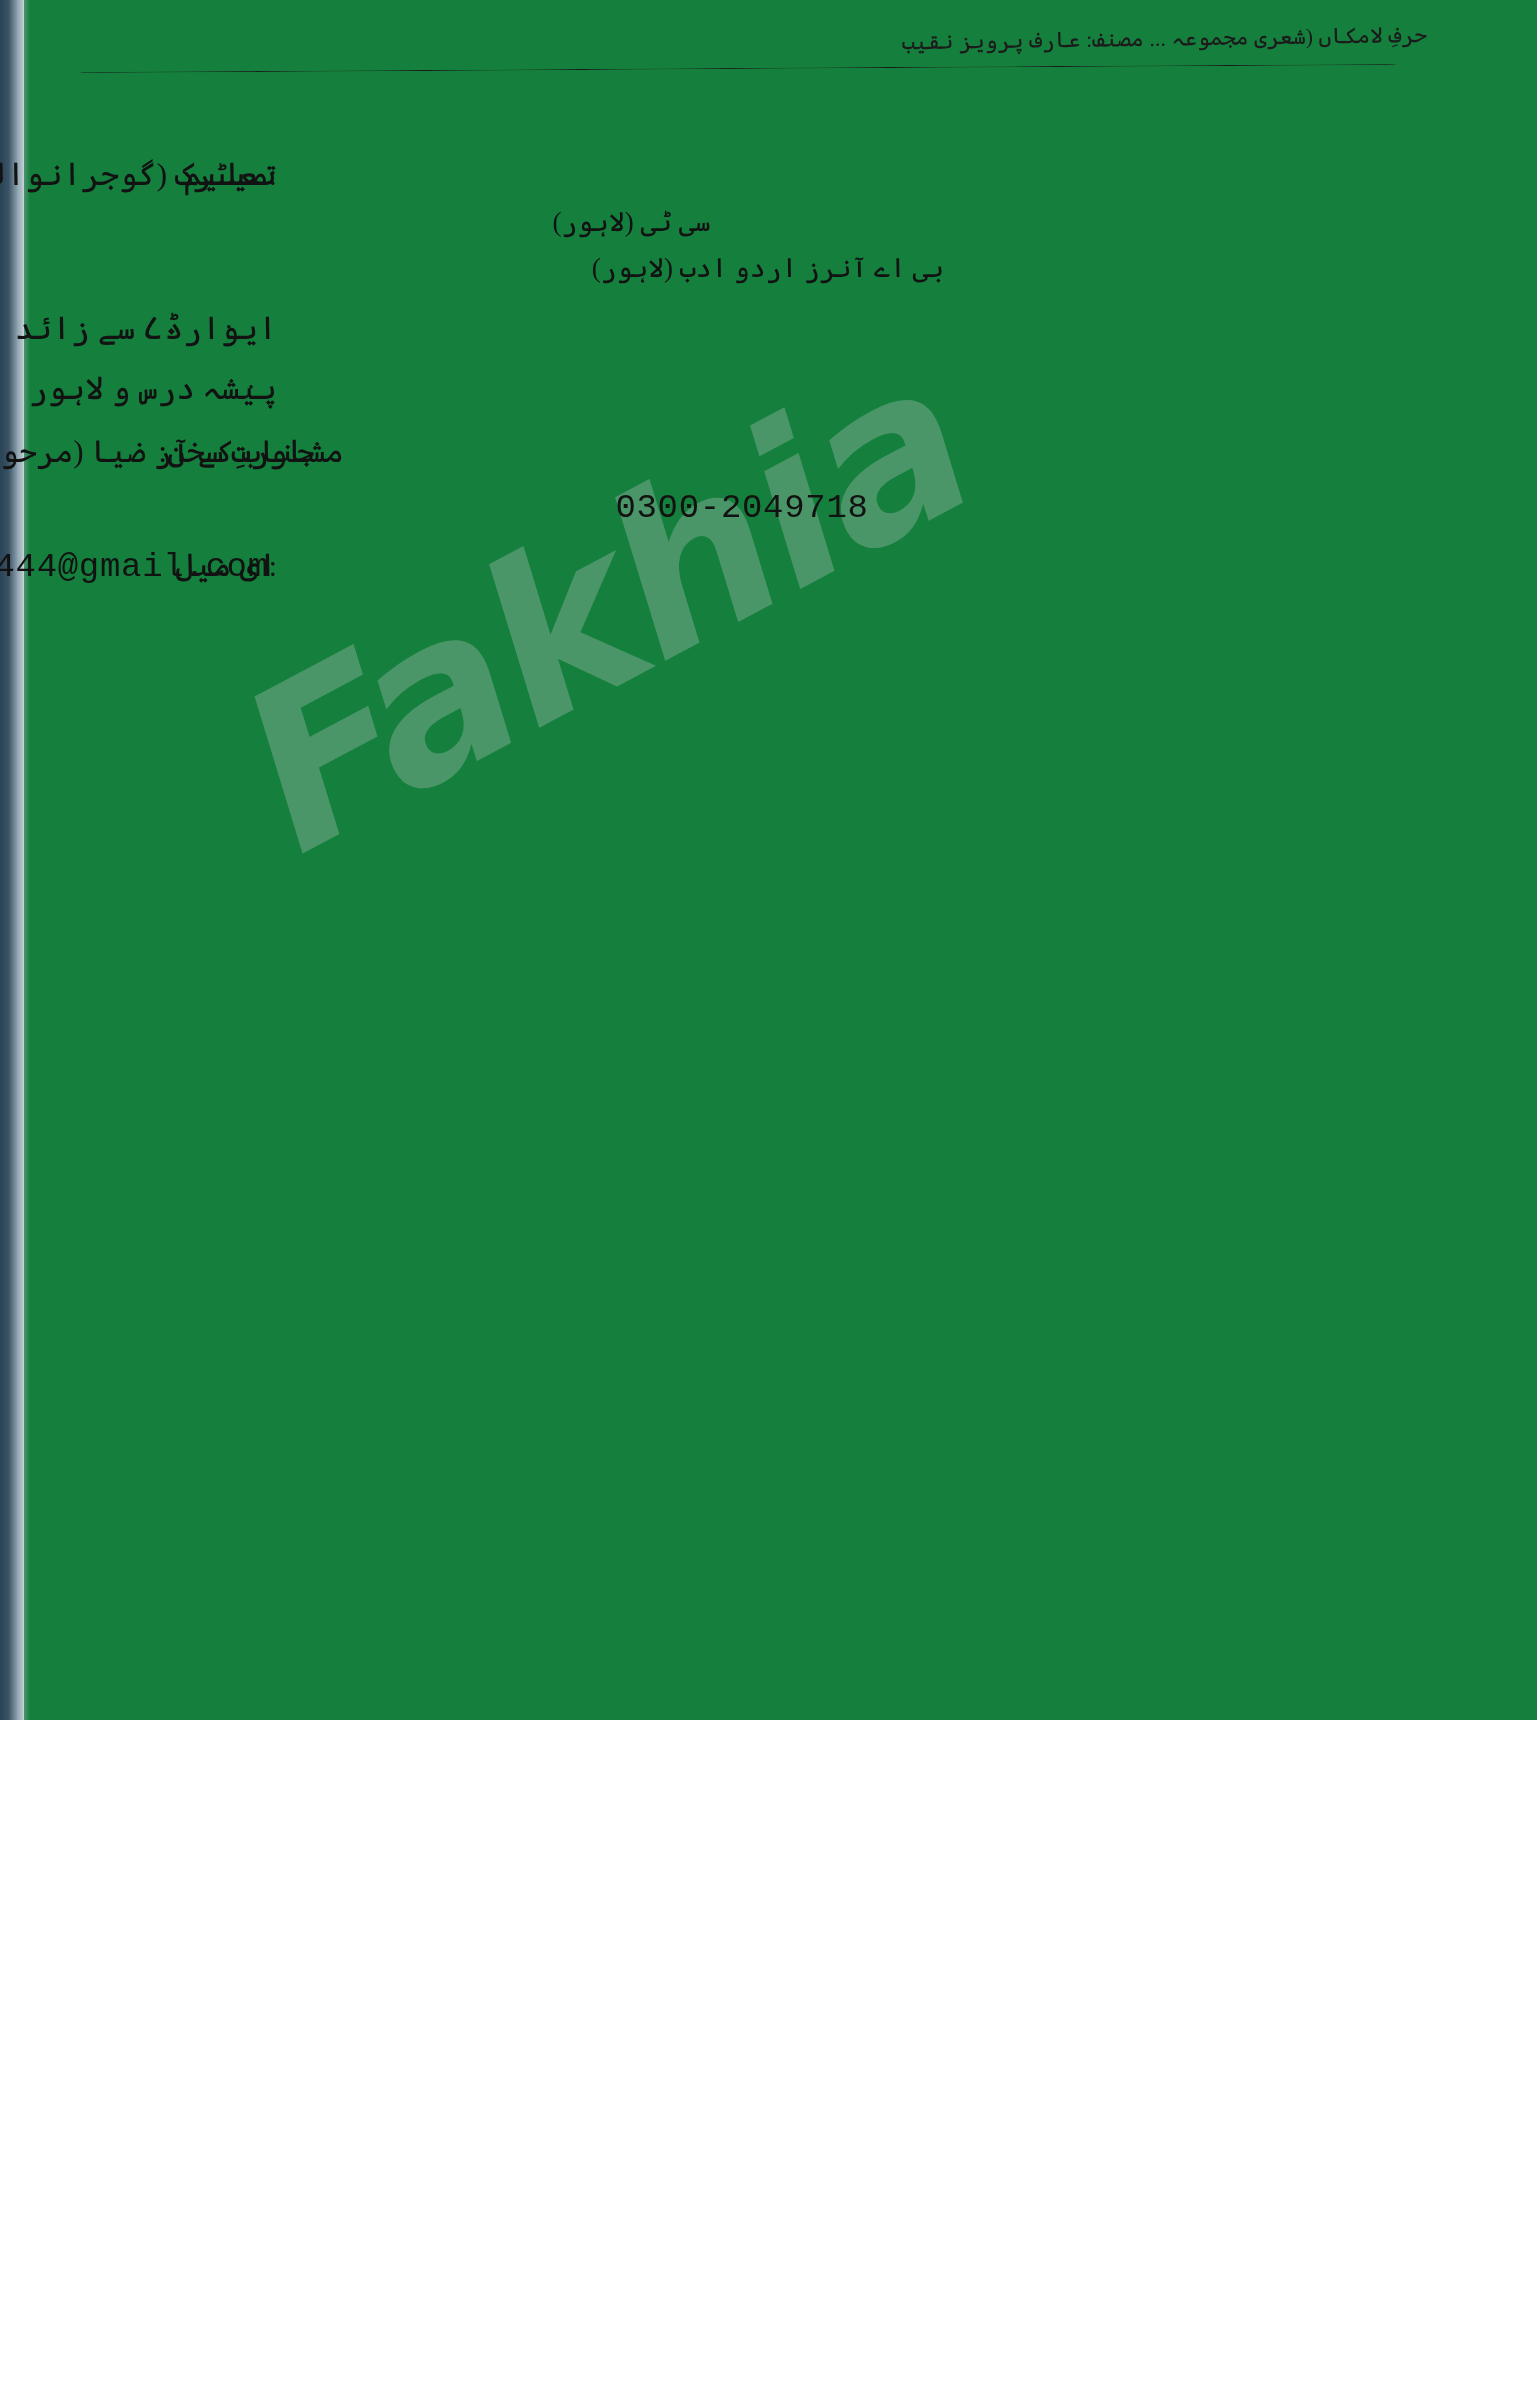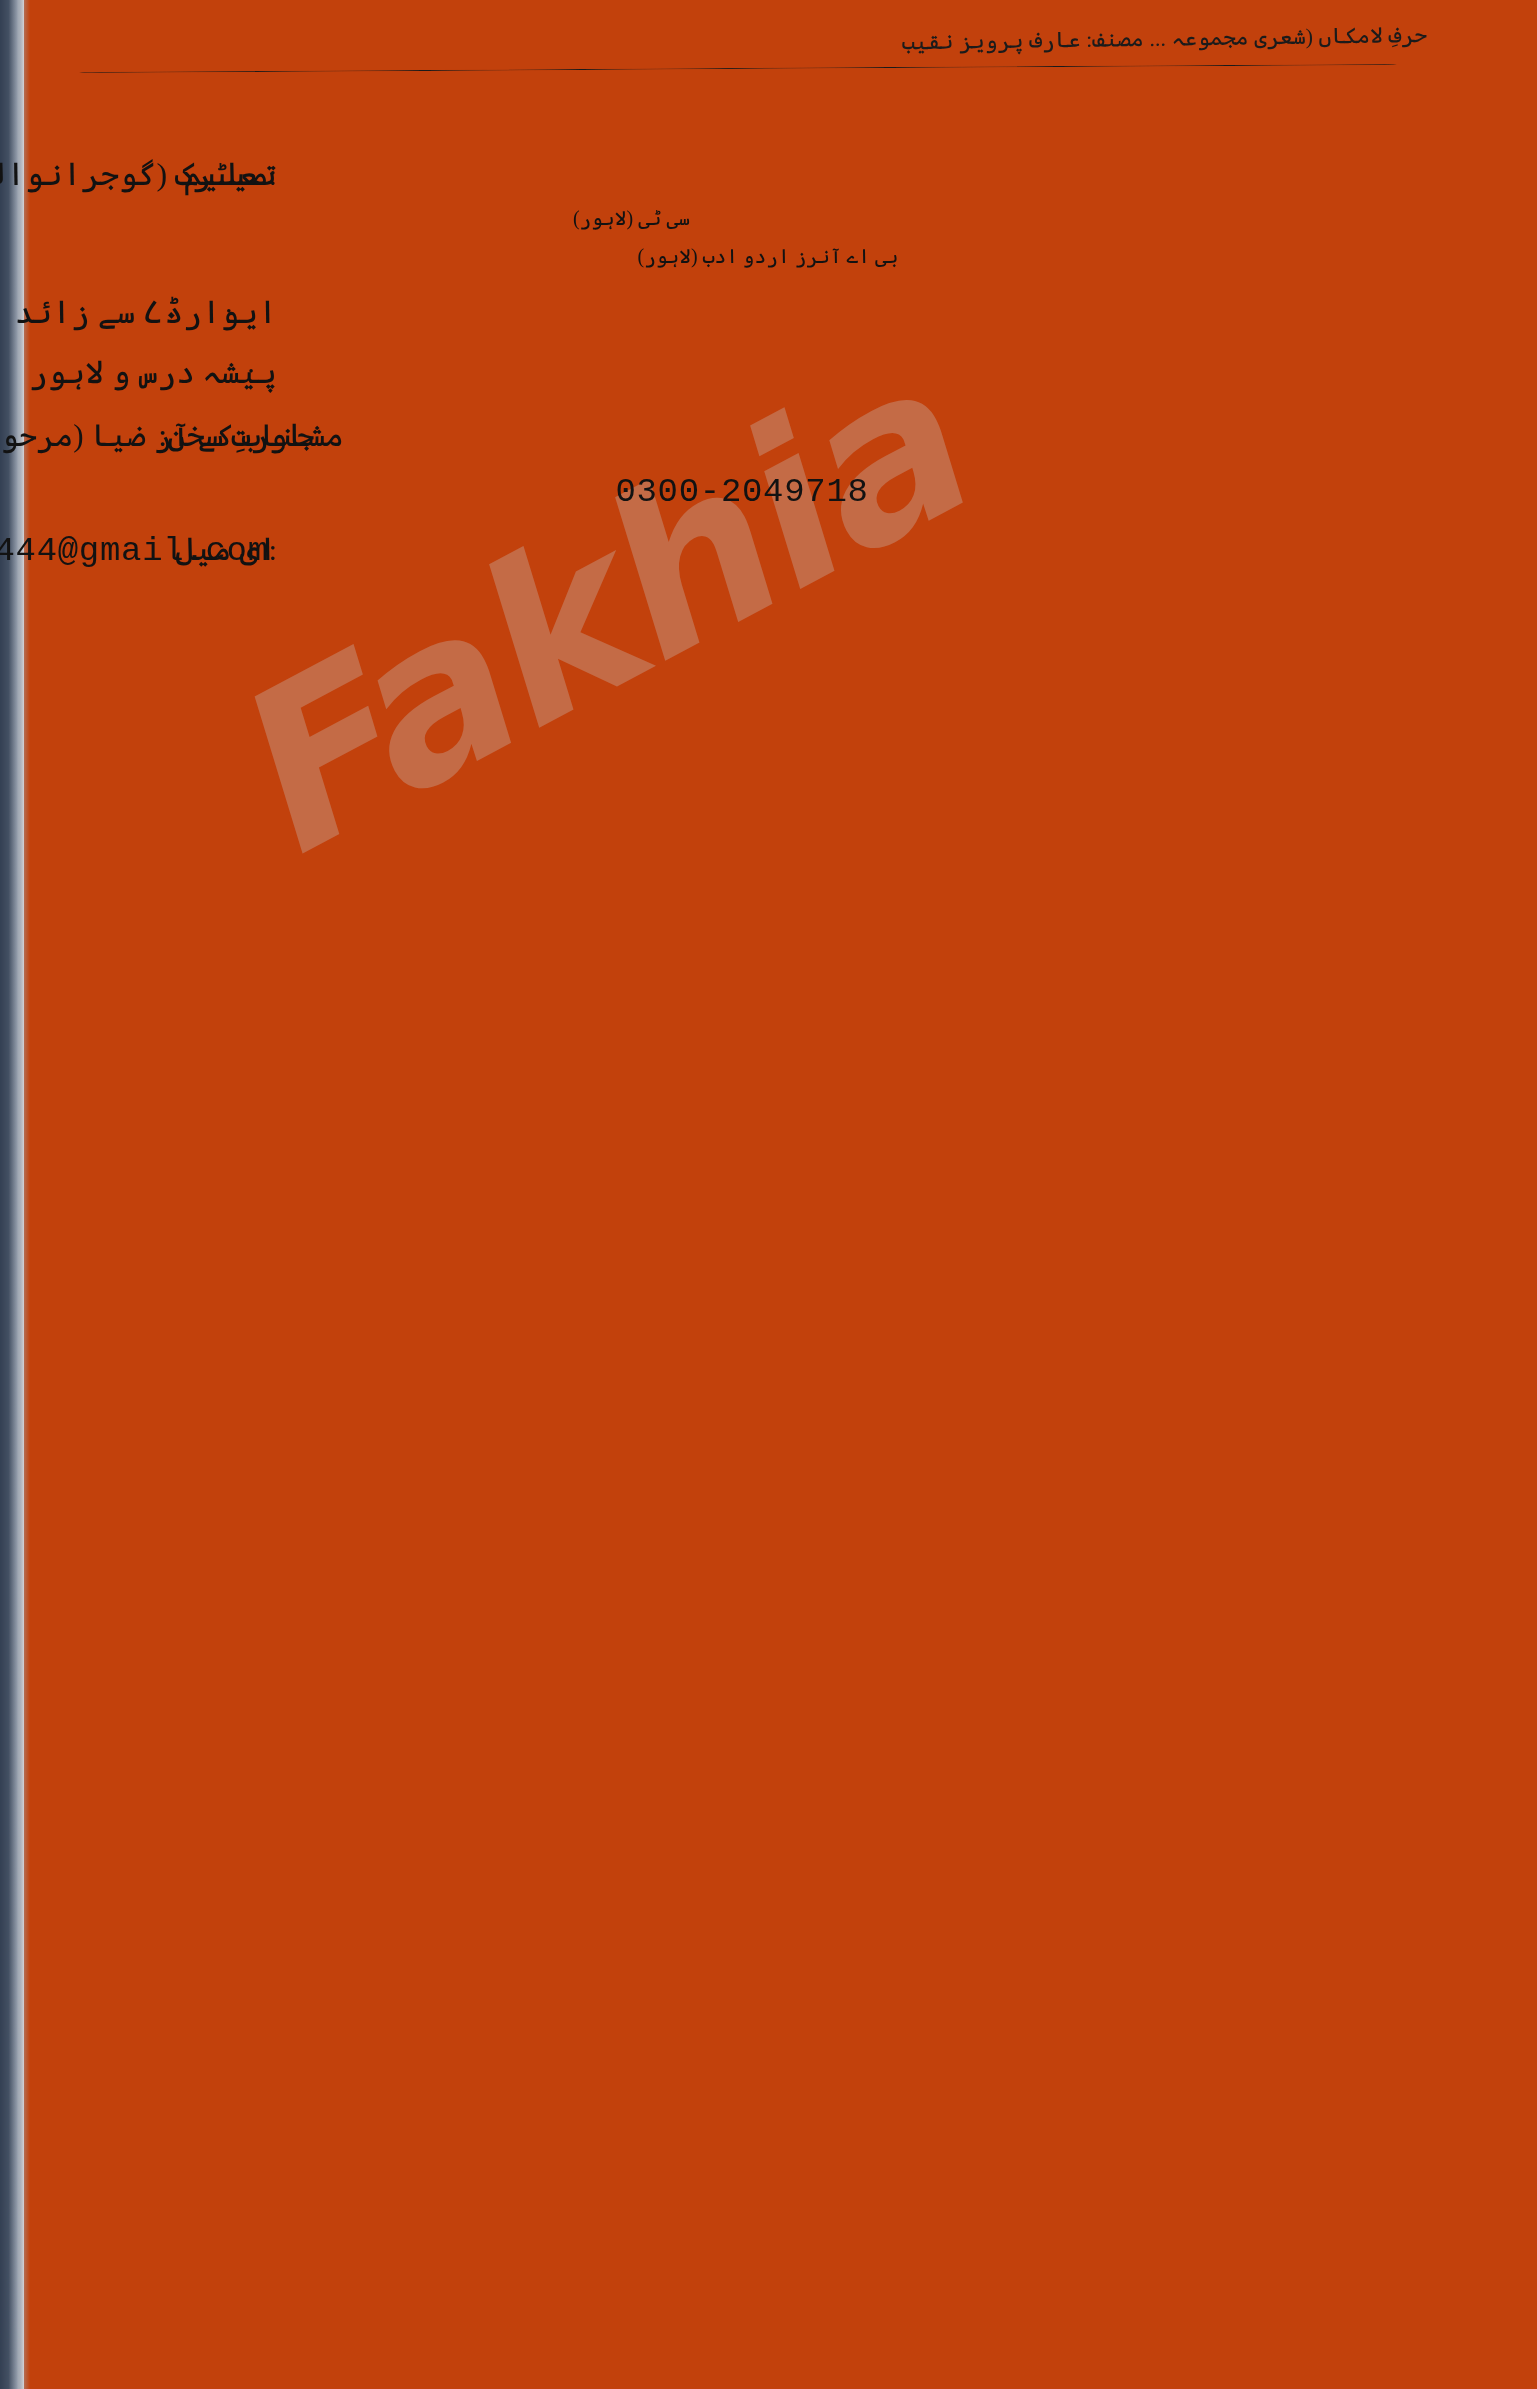--- a/index.html
+++ b/index.html
@@ -6,22 +6,22 @@
     margin: 0;
     padding: 0;
     background: #ffffff;
   }
   body {
     font-family: "Liberation Serif", serif;
   }
   .page {
     position: relative;
     width: 1538px;
-    height: 2389px;
-    background: #c2410c;
+    height: 1720px;
+    background: #15803d;
     overflow: hidden;
     margin-left: 36px;
   }
 
   
   .scan-edge {
     position: absolute;
     top: 0;
     left: 0;
     width: 25px;
@@ -139,21 +139,21 @@
     display: flex;
     flex-direction: row;
     margin-bottom: 7.4px;
   }
   .sub-spacer {
     width: 273px;
   }
   .sub-value {
     flex: 1;
     text-align: center;
-    font-size: 20px;
+    font-size: 27px;
     color: #121212;
     white-space: nowrap;
   }
 
   .mono-value {
     font-family: Liberation Mono, monospace;
     font-size: 34px;
     letter-spacing: 0.7px;
   }
 

